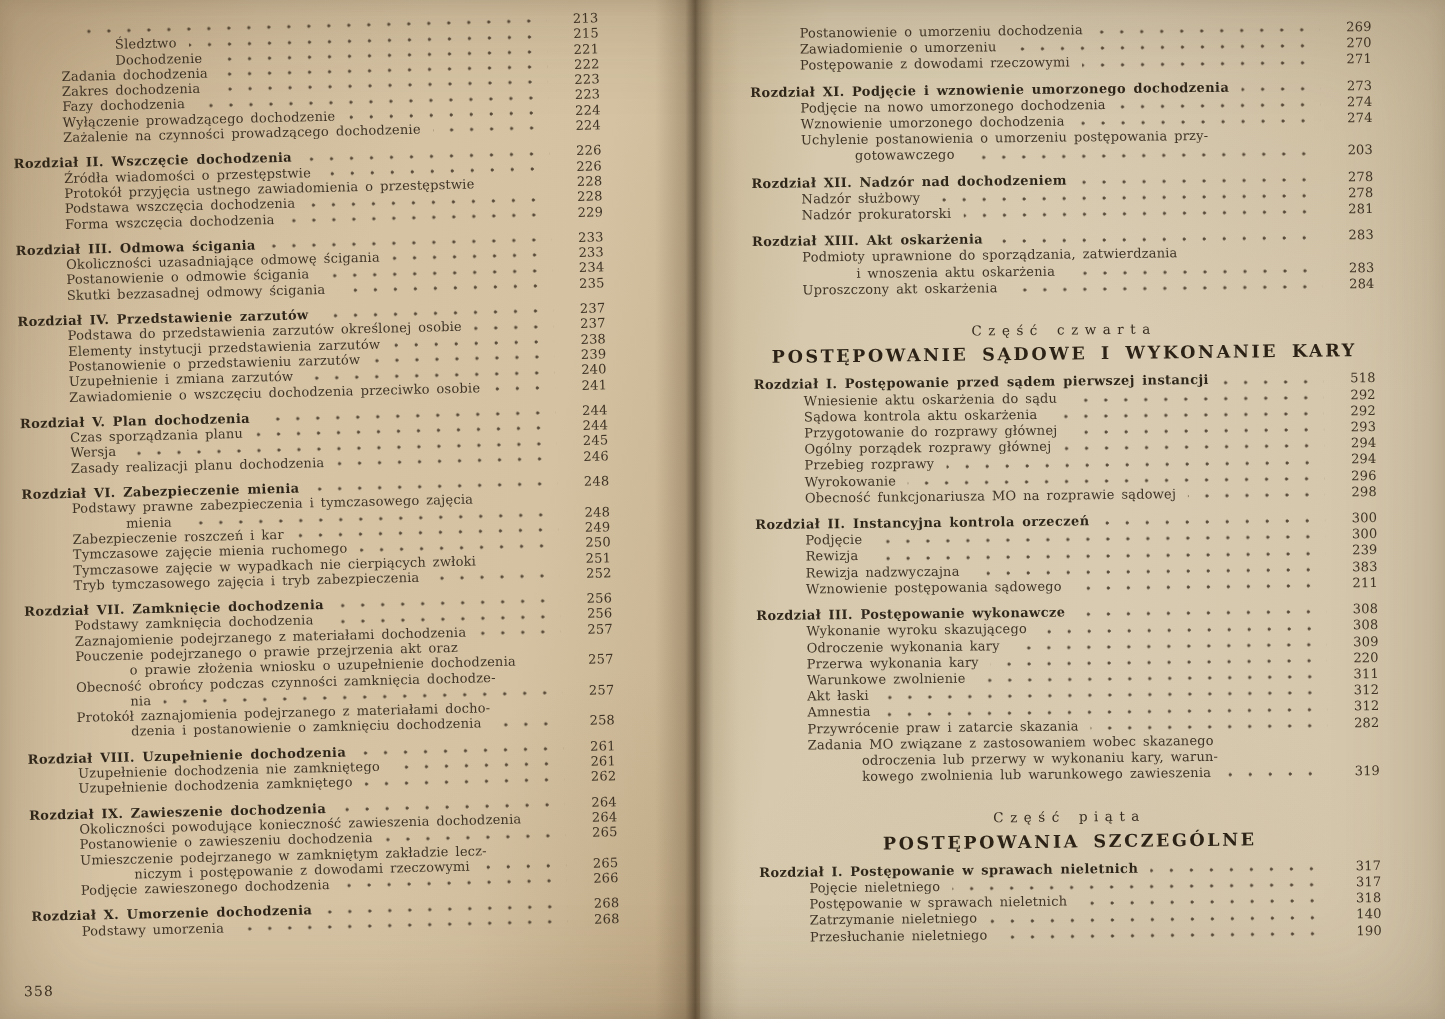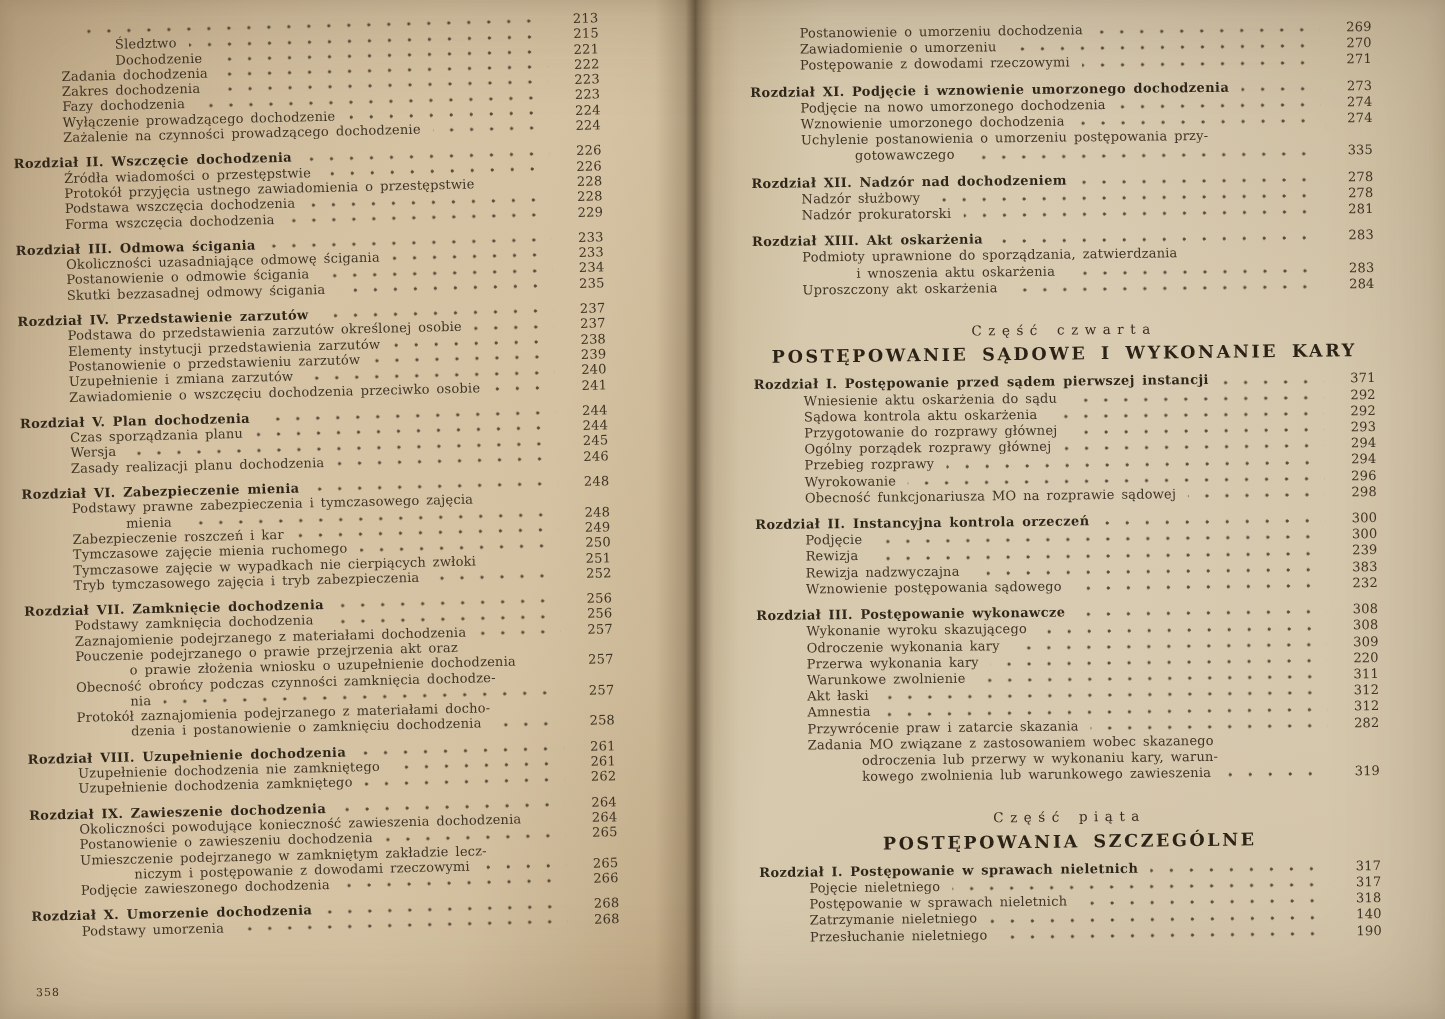--- a/index.html
+++ b/index.html
@@ -54,21 +54,21 @@
     background-size:20px 6px;background-repeat:repeat-x;background-position:right bottom;
   }
   .leader.nodots{background:none;}
   .pg{min-width:42px;text-align:right;white-space:nowrap;}
 
   .part{text-align:center;letter-spacing:.48em;margin-top:26px;margin-bottom:8px;font-size:13.5px;
     color:rgba(45,35,23,.95);}
   .title{text-align:center;font-weight:bold;font-size:17.5px;letter-spacing:2.6px;word-spacing:5px;
     margin-bottom:12px;color:rgba(36,27,16,.96);}
 
-  .folio{position:absolute;left:36px;bottom:20px;font-size:11px;letter-spacing:1px;
+  .folio{position:absolute;left:24px;bottom:20px;font-size:14px;letter-spacing:1px;
     color:rgba(52,41,28,.95);transform:rotate(-1deg);}
 </style>
 </head>
 <body>
 
 <div class="book">
   <div class="page page-left"></div>
   <div class="page page-right"></div>
   <div class="gutter"></div>
 
@@ -364,21 +364,21 @@
         <span class="label">Wznowienie umorzonego dochodzenia</span>
         <span class="leader"></span>
         <span class="pg">274</span>
       </div>
       <div class="row i1">
         <span class="label">Uchylenie postanowienia o umorzeniu postępowania przy-</span>
       </div>
       <div class="row i2">
         <span class="label">gotowawczego</span>
         <span class="leader"></span>
-        <span class="pg">335</span>
+        <span class="pg">203</span>
       </div>
       <div class="row i0 b g">
         <span class="label">Rozdział XII. Nadzór nad dochodzeniem</span>
         <span class="leader"></span>
         <span class="pg">278</span>
       </div>
       <div class="row i1">
         <span class="label">Nadzór służbowy</span>
         <span class="leader"></span>
         <span class="pg">278</span>
@@ -404,21 +404,21 @@
       <div class="row i1">
         <span class="label">Uproszczony akt oskarżenia</span>
         <span class="leader"></span>
         <span class="pg">284</span>
       </div>
       <div class="part">Część czwarta</div>
       <div class="title">POSTĘPOWANIE SĄDOWE I WYKONANIE KARY</div>
       <div class="row i0 b g">
         <span class="label">Rozdział I. Postępowanie przed sądem pierwszej instancji</span>
         <span class="leader"></span>
-        <span class="pg">371</span>
+        <span class="pg">518</span>
       </div>
       <div class="row i1">
         <span class="label">Wniesienie aktu oskarżenia do sądu</span>
         <span class="leader"></span>
         <span class="pg">292</span>
       </div>
       <div class="row i1">
         <span class="label">Sądowa kontrola aktu oskarżenia</span>
         <span class="leader"></span>
         <span class="pg">292</span>
@@ -464,21 +464,21 @@
         <span class="pg">239</span>
       </div>
       <div class="row i1">
         <span class="label">Rewizja nadzwyczajna</span>
         <span class="leader"></span>
         <span class="pg">383</span>
       </div>
       <div class="row i1">
         <span class="label">Wznowienie postępowania sądowego</span>
         <span class="leader"></span>
-        <span class="pg">232</span>
+        <span class="pg">211</span>
       </div>
       <div class="row i0 b g">
         <span class="label">Rozdział III. Postępowanie wykonawcze</span>
         <span class="leader"></span>
         <span class="pg">308</span>
       </div>
       <div class="row i1">
         <span class="label">Wykonanie wyroku skazującego</span>
         <span class="leader"></span>
         <span class="pg">308</span>

